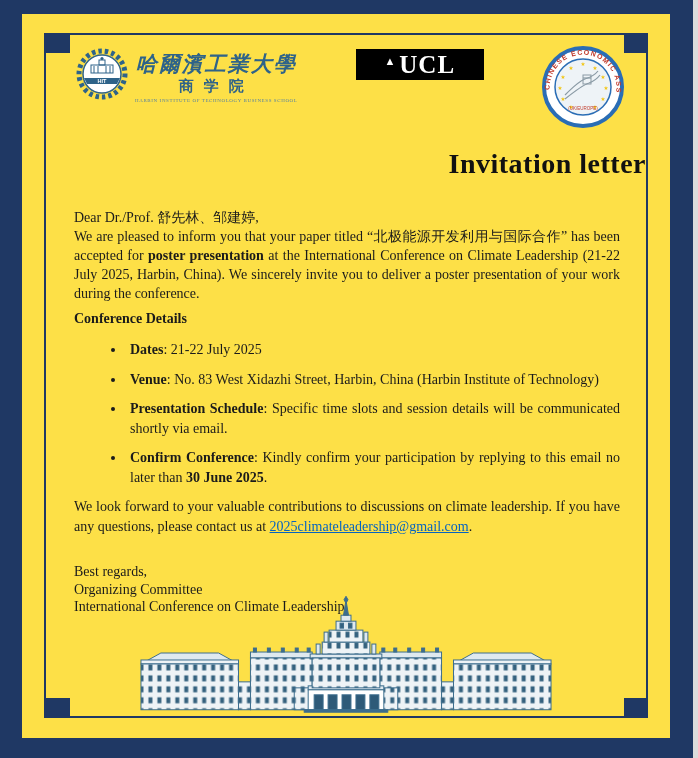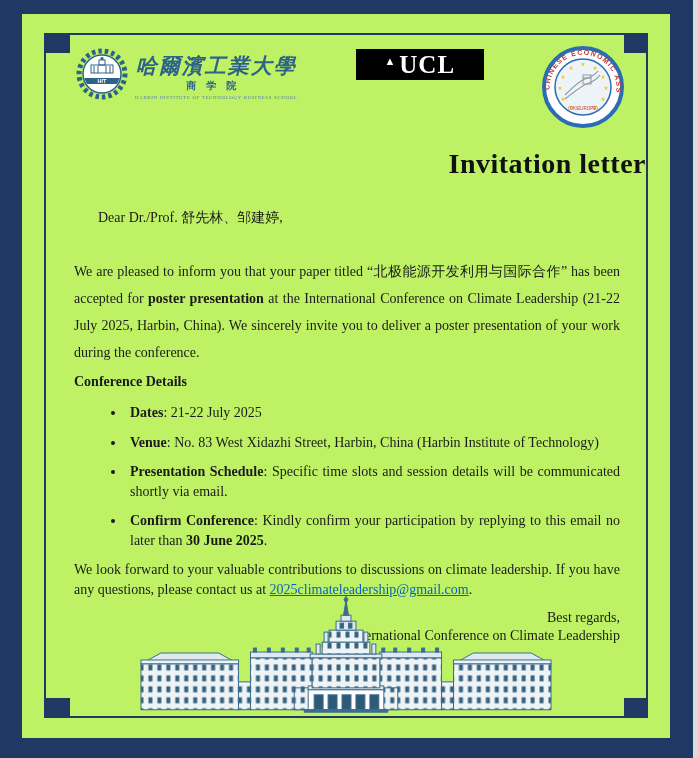--- a/index.html
+++ b/index.html
@@ -1,60 +1,60 @@
 <!DOCTYPE html>
 <html><head>
 <meta charset="utf-8">
 <style>
   * { margin:0; padding:0; box-sizing:border-box; }
   html,body { background:#ffffff; }
-  .page { position:relative; width:698px; height:758px; background:#bef264; overflow:hidden;
+  .page { position:relative; width:698px; height:758px; background:#fde047; overflow:hidden;
           font-family:"Liberation Serif", serif; }
   .edge-right { position:absolute; right:0; top:0; width:5px; height:100%; background:#dcdcdc; }
   .navy-frame { position:absolute; left:0; top:0; width:693px; height:758px;
                 border:solid #1f3864; border-width:14px 23px 20px 22px; }
   .inner-line { position:absolute; left:44px; top:33px; width:604px; height:685px;
                 border:2px solid #1f3864; }
   .sq { position:absolute; width:24px; height:18px; background:#1f3864; }
   .sq.tl { left:46px; top:35px; }
   .sq.tr { left:624px; top:35px; }
   .sq.bl { left:46px; top:698px; }
   .sq.br { left:624px; top:698px; }
 
   .content { position:absolute; left:46px; top:35px; width:600px; height:681px; }
 
   .logos { display:flex; justify-content:space-between; align-items:flex-start;
            padding:12px 22px 0 28px; }
   .hit-logo { display:flex; align-items:center; gap:5px; }
   .hit-text { display:flex; flex-direction:column; align-items:center; color:#2e6389; }
   .hit-cn1 { font-size:21px; font-weight:bold; font-style:italic; letter-spacing:2px; white-space:nowrap; }
-  .hit-cn2 { font-size:10px; font-weight:bold; letter-spacing:10px; margin-top:-1px; }
+  .hit-cn2 { font-size:15px; font-weight:bold; letter-spacing:10px; margin-top:-1px; }
   .hit-cap { font-size:5px; letter-spacing:0.6px; color:#5580a0; margin-top:2px; white-space:nowrap; }
 
   .ucl-logo { margin-top:2px; }
   .ucl-box { width:128px; height:31px; background:#000; color:#fff; display:flex;
              align-items:center; justify-content:center; font-weight:bold;
              font-family:"Liberation Serif", serif; font-size:25px; letter-spacing:1px; }
   .ucl-mark { font-size:11px; margin-right:3px; margin-top:-8px; }
   .ucl-lines { margin-top:3px; font-family:"Liberation Sans", sans-serif;
                font-weight:bold; font-size:9px; letter-spacing:1.6px; line-height:11px; color:#111; }
 
   .cea-logo { margin-top:-1px; }
 
   .title { text-align:right; font-size:28px; font-weight:bold; color:#111;
            margin-top:16px; letter-spacing:0.5px; }
 
   .body-text { padding:0 26px 0 28px; font-size:14px; color:#1b1b1b; }
-  .greeting { margin-top:29px;margin-left:24px; }
-  .para { margin-top:31px; line-height:27px; text-align:justify; }
+  .greeting { margin-top:29px; }
+  .para { line-height:19px; text-align:justify; }
   .section-heading { margin-top:8px; font-weight:bold; }
   .bullets { margin-top:13px; padding-left:52px; list-style:disc; }
   .bullets li { margin-bottom:10px; padding-left:4px; line-height:19.5px; text-align:justify; }
   .para2 { margin-top:1px; line-height:19.5px; text-align:justify;font-family:Liberation Serif, serif; }
-  .closing { margin-top:10px; line-height:17.5px;text-align:right; }
+  .closing { margin-top:27px; line-height:17.5px; }
   .bold { font-weight:bold; }
   a.email-link { color:#0563c1; text-decoration:underline; cursor:pointer; }
 
   .building { position:absolute; left:50%; transform:translateX(-50%); bottom:2px; line-height:0; }
 </style>
 </head>
 <body>
 
 <div class="page">
 
@@ -145,20 +145,21 @@
         <li><span class="bold">Dates</span><span>: 21-22 July 2025</span></li>
         <li><span class="bold">Venue</span><span>: No. 83 West Xidazhi Street, Harbin, China (Harbin Institute of Technology)</span></li>
         <li><span class="bold">Presentation Schedule</span><span>: Specific time slots and session details will be communicated shortly via email.</span></li>
         <li><span class="bold">Confirm Conference</span><span>: Kindly confirm your participation by replying to this email no later than </span><span class="bold">30 June 2025</span><span>.</span></li>
       </ul>
 
       <div class="para2"><span>We look forward to your valuable contributions to discussions on climate leadership. If you have any questions, please contact us at </span><a class="email-link">2025climateleadership@gmail.com</a><span>.</span></div>
 
       <div class="closing">
         <div>Best regards,</div>
+        <div>Organizing Committee</div>
         <div>International Conference on Climate Leadership</div>
       </div>
     </div>
 
     <div class="building">
       <svg width="418" height="118" viewBox="0 0 420 118">
         <defs>
           <pattern id="pw" width="9" height="11" patternUnits="userSpaceOnUse">
             <rect width="9" height="11" fill="#eef3f6"></rect>
             <rect x="2.5" y="2.5" width="4" height="6" fill="#35627f"></rect>

